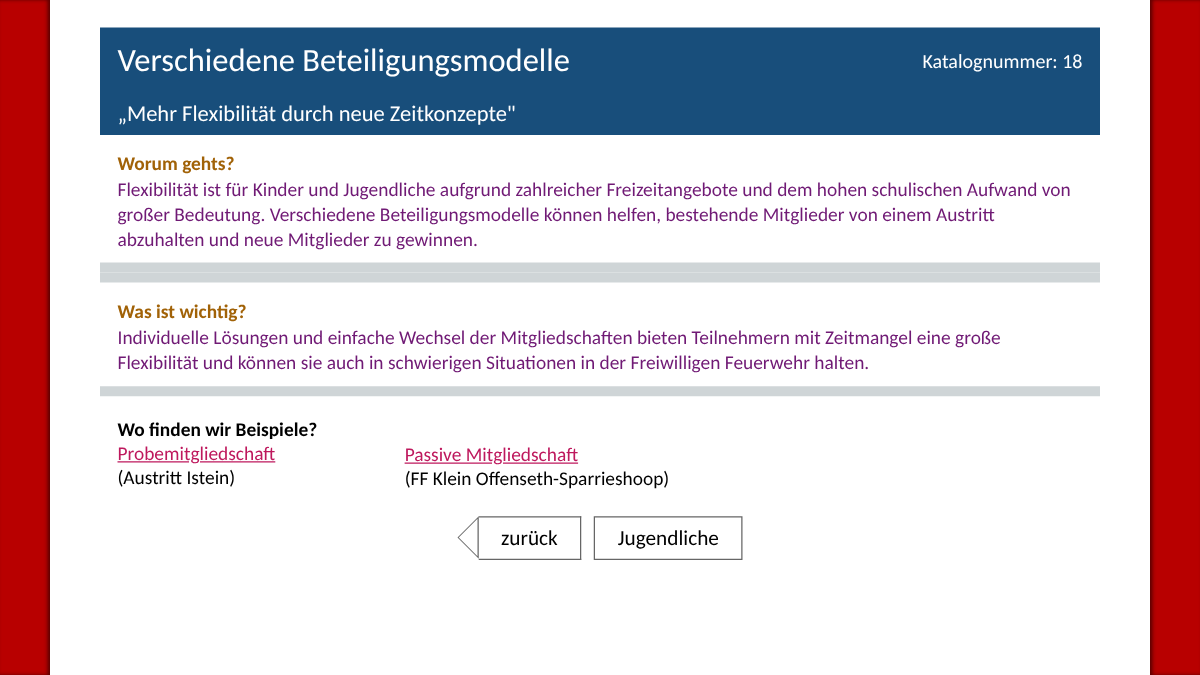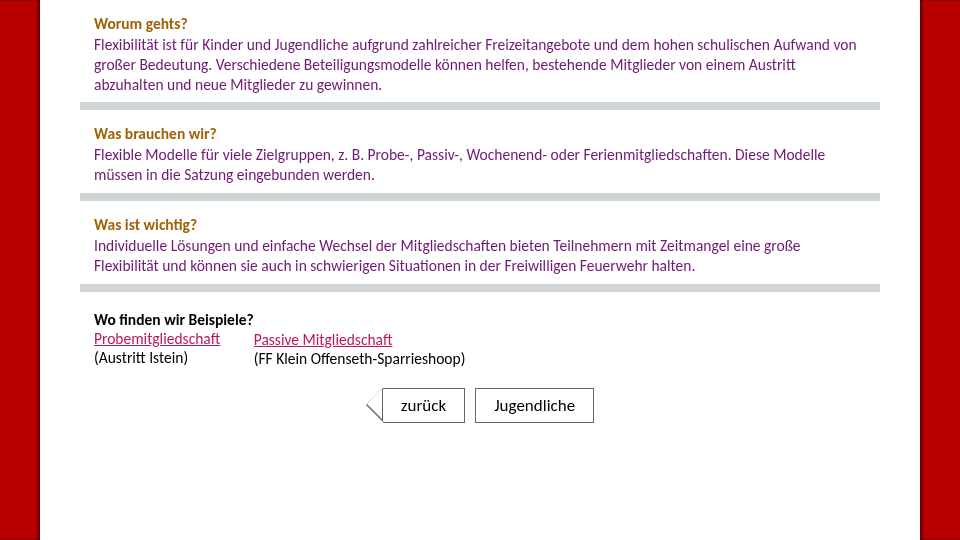--- a/index.html
+++ b/index.html
@@ -41,20 +41,21 @@
   }
   .section .heading { font-weight: 700; font-size: 15.5px; color: #a16207; }
   .section .body { font-size: 15.5px; line-height: 1.28; color: #701a75; margin-top: 2px; }
   .divider {
     height: 8px; background: #cfd5d7; margin: 0 40px;
   }
   .examples {
     margin: 8px 40px 0 40px;
     padding: 10px 14px 14px 14px;
     display: flex;
+    gap: 70px;
     font-size: 15.5px;
   }
   .examples .col { flex: 0 0 auto; }
   .examples .heading { font-weight: 700; }
   .examples a { color: #be185d; text-decoration: underline; }
   .footer-nav {
     display: flex; justify-content: center; gap: 10px;
     margin-top: 6px;
   }
   .nav-group { display: flex; align-items: stretch; }
@@ -84,31 +85,34 @@
   .nav-btn.back { border-left: none; }
 </style>
 </head>
 <body>
 
 <div class="border-left"></div>
 <div class="border-right"></div>
 
 <div class="page">
 
+  <div class="hero">
+    <div>
+      <span class="hero-title">Verschiedene Beteiligungsmodelle</span>
+      <span class="hero-cat">Katalognummer: 18</span>
+    </div>
+    <div class="hero-sub">„Mehr Flexibilität durch neue Zeitkonzepte"</div>
+  </div>
 
   <div class="section">
     <div class="heading">Worum gehts?</div>
     <div class="body">Flexibilität ist für Kinder und Jugendliche aufgrund zahlreicher Freizeitangebote und dem hohen schulischen Aufwand von großer Bedeutung. Verschiedene Beteiligungsmodelle können helfen, bestehende Mitglieder von einem Austritt abzuhalten und neue Mitglieder zu gewinnen.</div>
   </div>
   <div class="divider"></div>
 
-  <div class="section">
-    <div class="heading">Was brauchen wir?</div>
-    <div class="body">Flexible Modelle für viele Zielgruppen, z. B. Probe-, Passiv-, Wochenend- oder Ferienmitgliedschaften. Diese Modelle müssen in die Satzung eingebunden werden.</div>
-  </div>
   <div class="divider"></div>
 
   <div class="section">
     <div class="heading">Was ist wichtig?</div>
     <div class="body">Individuelle Lösungen und einfache Wechsel der Mitgliedschaften bieten Teilnehmern mit Zeitmangel eine große Flexibilität und können sie auch in schwierigen Situationen in der Freiwilligen Feuerwehr halten.</div>
   </div>
   <div class="divider"></div>
 
   <div class="examples">
     <div class="col">

